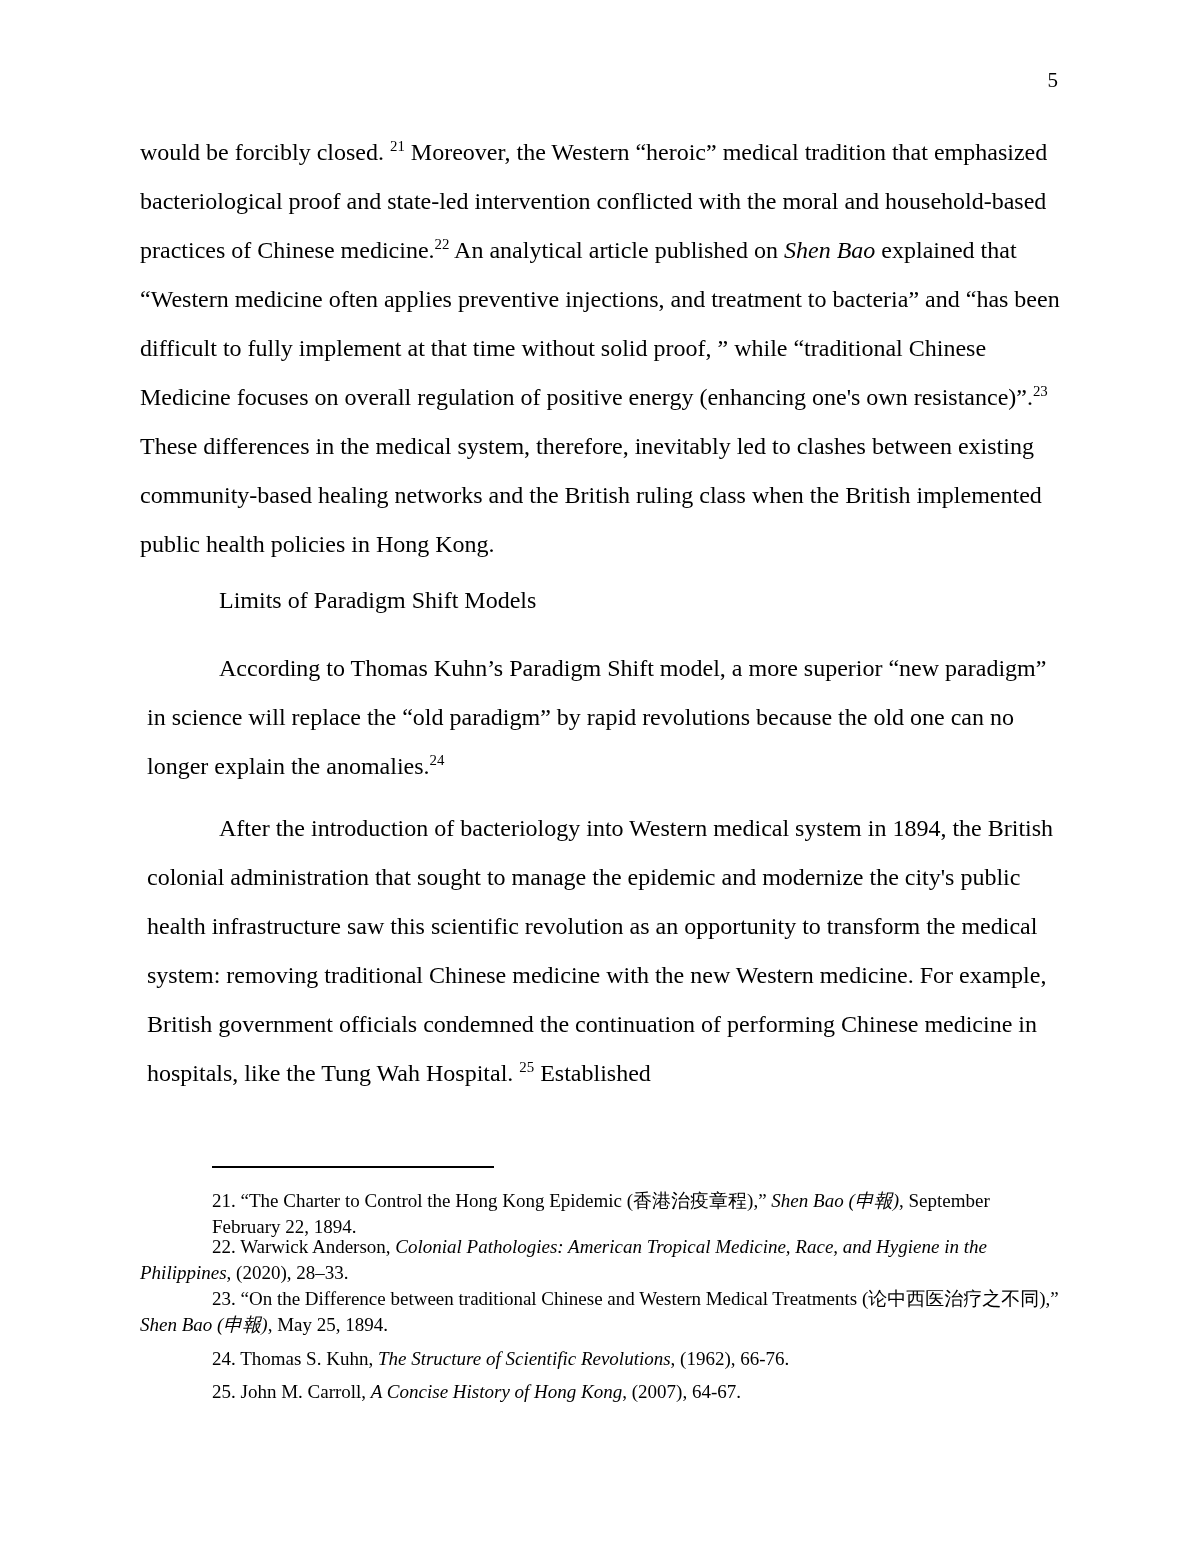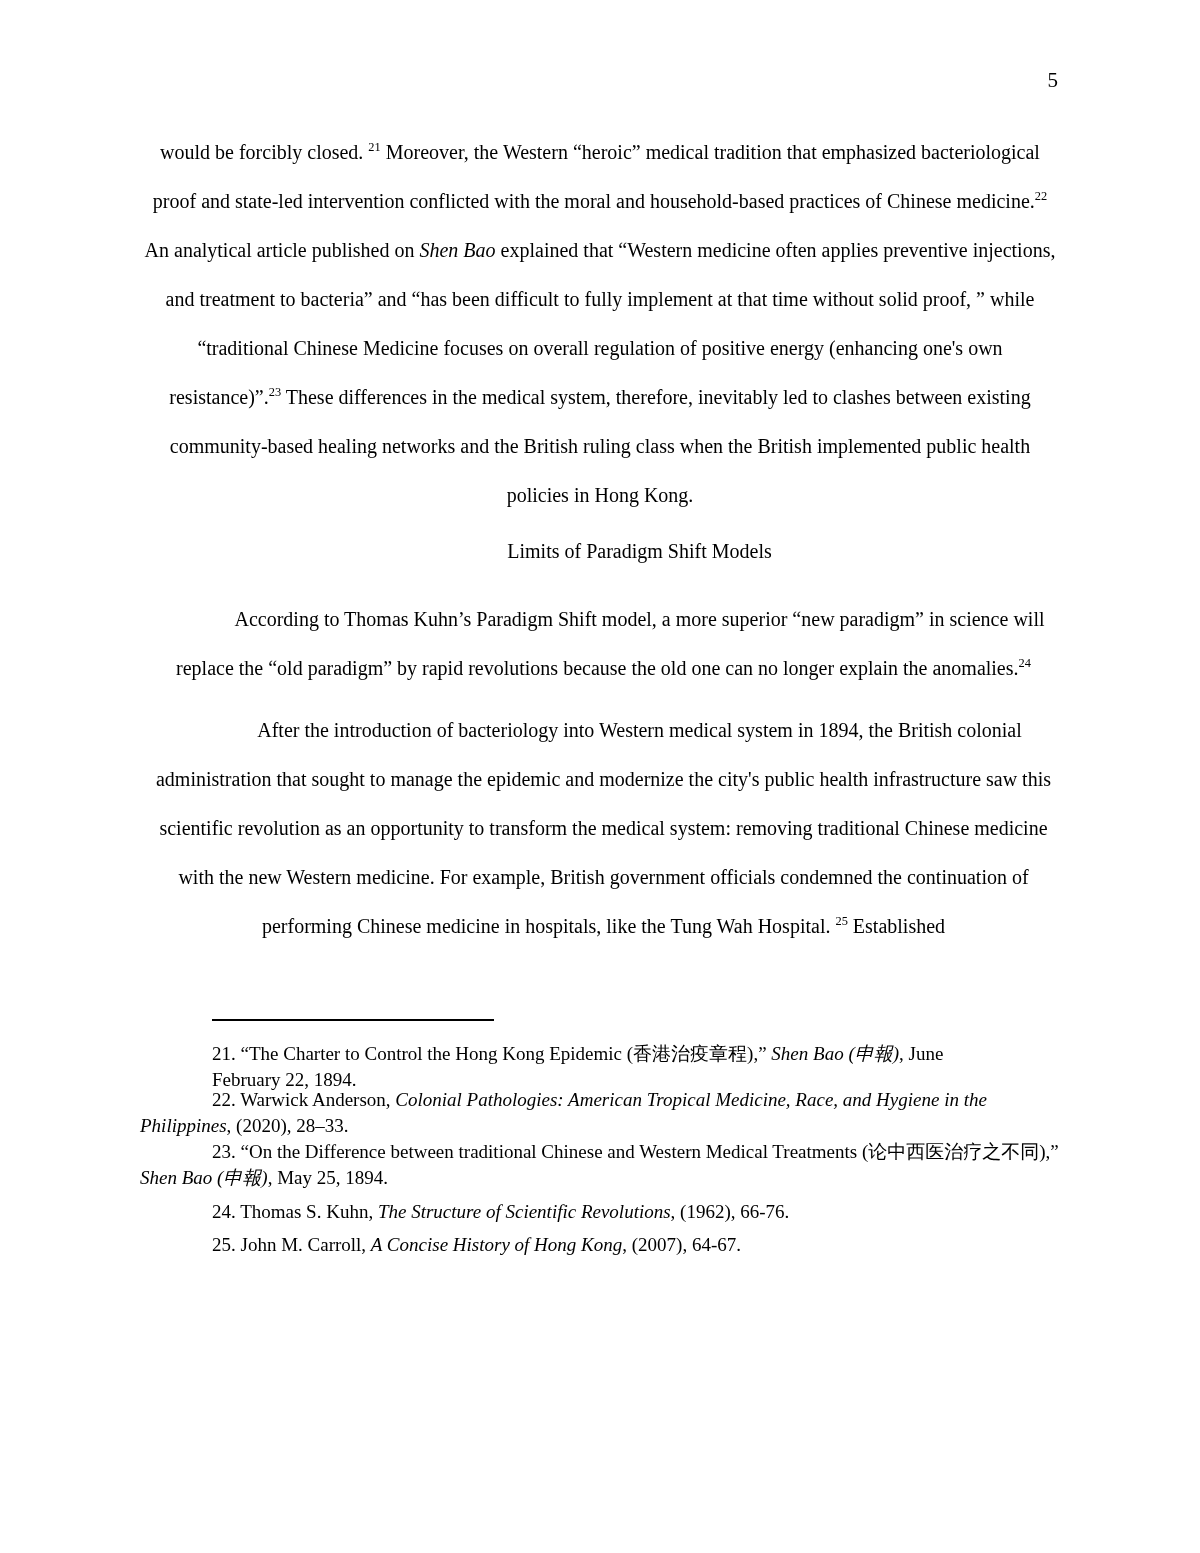--- a/index.html
+++ b/index.html
@@ -23,23 +23,23 @@
     top: 68px;
     right: 142px;
     font-size: 21px;
     line-height: 24px;
   }
   .content {
     padding: 128px 140px 0 140px;
   }
   .body-par {
     margin: 0;
-    font-size: 20px;
+    font-size: 24px;
     line-height: 49px;
-    text-align: center;
+    text-align: left;
   }
   .indent { text-indent: 72px; margin-left: 7px; }
   .section-heading {
     margin: 58px 0 0 0;
     font-size: 20px;
     line-height: 49px;
     font-weight: bold;
   }
   .subsection {
     margin-top: 7px;
@@ -86,21 +86,21 @@
     <p class="body-par subsection indent">Limits of Paradigm Shift Models</p>
 
     <p class="body-par indent p2"><span>According to Thomas Kuhn’s Paradigm Shift model, a more superior “new paradigm” in science will replace the “old paradigm” by rapid revolutions because the old one can no longer explain the anomalies.</span><span class="sup">24</span></p>
 
     <p class="body-par indent p3"><span>After the introduction of bacteriology into Western medical system in 1894, the British colonial administration that sought to manage the epidemic and modernize the city's public health infrastructure saw this scientific revolution as an opportunity to transform the medical system: removing traditional Chinese medicine with the new Western medicine. For example, British government officials condemned the continuation of performing Chinese medicine in hospitals, like the Tung Wah Hospital. </span><span class="sup">25</span><span> Established</span></p>
 
     <div class="fn-rule"></div>
 
     <div class="footnotes">
       <div class="fn21">
-        <p class="fn"><span>21. “The Charter to Control the Hong Kong Epidemic (香港治疫章程),” </span><span class="it">Shen Bao (申報)</span><span>, June</span></p>
+        <p class="fn"><span>21. “The Charter to Control the Hong Kong Epidemic (香港治疫章程),” </span><span class="it">Shen Bao (申報)</span><span>, September</span></p>
         <p class="fn"><span>February 22, 1894.</span></p>
       </div>
       <p class="fn"><span>22. Warwick Anderson, </span><span class="it">Colonial Pathologies: American Tropical Medicine, Race, and Hygiene in the Philippines</span><span>, (2020), 28–33.</span></p>
       <p class="fn"><span>23. “On the Difference between traditional Chinese and Western Medical Treatments (论中西医治疗之不同),” </span><span class="it">Shen Bao (申報)</span><span>, May 25, 1894.</span></p>
       <p class="fn fn24"><span>24. Thomas S. Kuhn, </span><span class="it">The Structure of Scientific Revolutions</span><span>, (1962), 66-76.</span></p>
       <p class="fn fn25"><span>25. John M. Carroll, </span><span class="it">A Concise History of Hong Kong</span><span>, (2007), 64-67.</span></p>
     </div>
   </div>
 </div>
 

